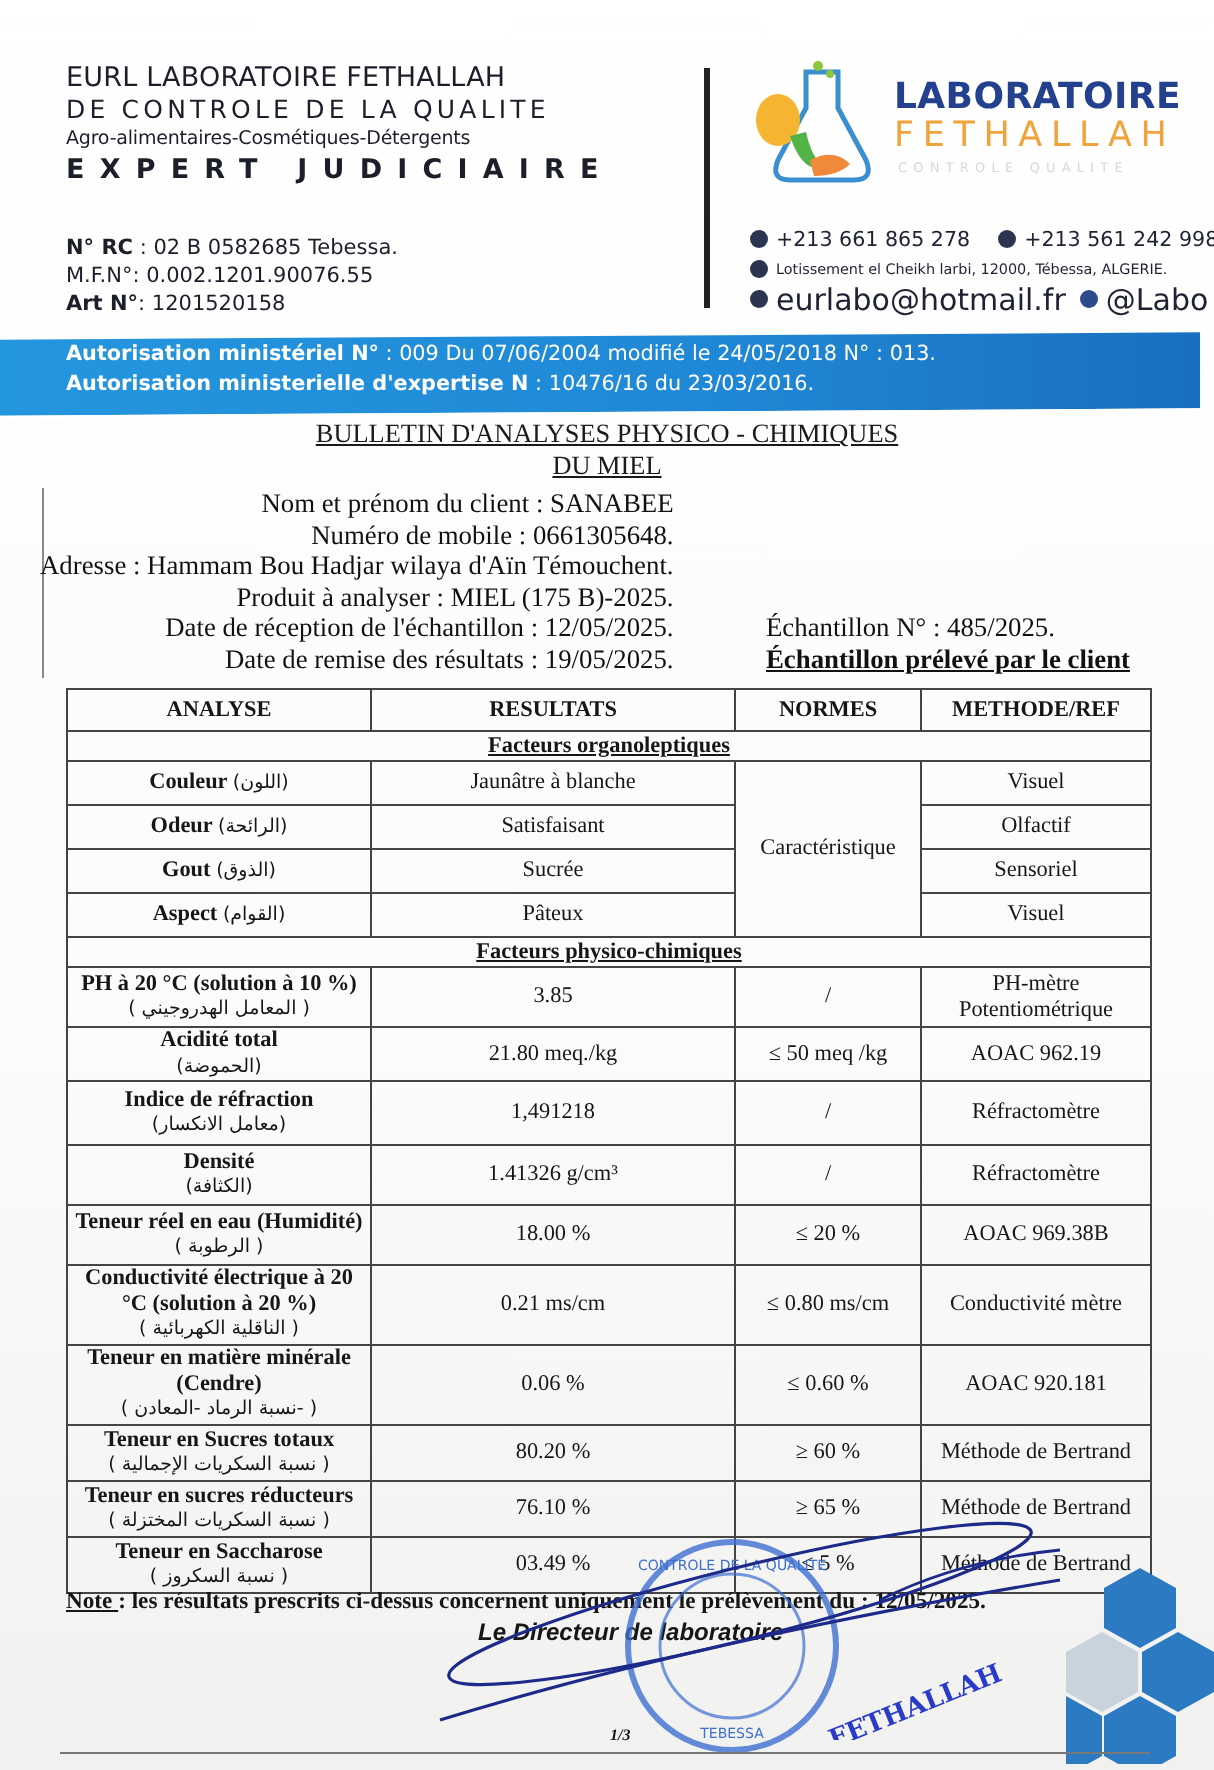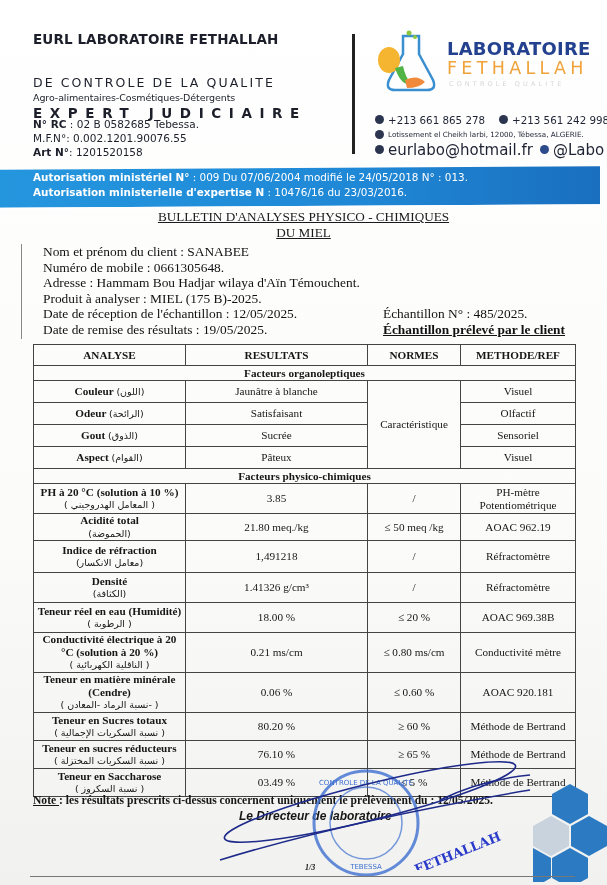--- a/index.html
+++ b/index.html
@@ -1,22 +1,22 @@
 <!DOCTYPE html>
 <html><head>
 <meta charset="utf-8">
 <style>
   html, body { margin:0; padding:0; }
   body { width:607px; height:885px; background:#f7f7f5; position:relative; overflow:hidden; font-family:"Liberation Serif", serif; color:#161616; }
   .page { position:absolute; left:0; top:0; width:607px; height:885px; background:linear-gradient(180deg,#ffffff 0%,#fbfbfa 60%,#f1f1ef 100%); }
 
   
   .hdr-left { position:absolute; left:33px; top:31px; font-family:"DejaVu Sans", sans-serif; color:#1c1f2a; }
-  .hdr-left .l1 { font-size:13.5px; font-weight:bold; letter-spacing:0.1px; line-height:16px; }
-  .hdr-left .l2 { font-size:12.5px; letter-spacing:2.1px; line-height:16px;margin-top:28px; }
+  .hdr-left .l1 { font-size:13.5px; font-weight:normal; letter-spacing:0.1px; line-height:16px; }
+  .hdr-left .l2 { font-size:12.5px; letter-spacing:2.1px; line-height:16px; }
   .hdr-left .l3 { font-size:9.5px; line-height:14px; letter-spacing:-0.1px; }
   .hdr-left .l4 { font-size:13.5px; font-weight:bold; letter-spacing:7.6px; line-height:17px; }
   .ids { position:absolute; left:33px; top:117px; font-family:"DejaVu Sans", sans-serif; font-size:10.5px; line-height:14px; color:#1c1f2a; }
   .ids b { font-weight:bold; }
 
   .vbar { position:absolute; left:352px; top:34px; width:3px; height:120px; background:#222; }
 
   
   .logo { position:absolute; left:375px; top:28px; width:220px; height:70px; }
   .logo-text1 { position:absolute; left:72px; top:10px; font-family:"DejaVu Sans", sans-serif; font-weight:bold; font-size:18px; color:#23418e; letter-spacing:0.2px; }
@@ -36,30 +36,30 @@
   .banner-text { position:absolute; left:33px; top:170px; font-family:"DejaVu Sans", sans-serif; font-size:10.4px; color:#fff; font-weight:bold; line-height:15px; }
   .banner-text .thin { font-weight:normal; }
 
   
   .title { position:absolute; left:0; width:607px; text-align:center; font-size:13.2px; font-weight:normal; text-decoration:underline; color:#1a1a1a; }
   .t1 { top:209px; } .t2 { top:225px; }
 
   .leftline { position:absolute; left:21px; top:244px; width:1px; height:95px; background:#888; }
 
   
-  .info { position:absolute; left:43px; top:244px; font-size:13.4px; line-height:15.6px; color:#111; }
+  .info { position:absolute; left:20px; top:244px; font-size:13.4px; line-height:15.6px; color:#111;text-align:right; }
   .info .ln { white-space:nowrap; }
   .info-right { position:absolute; left:383px; top:306px; font-size:13.4px; line-height:15.6px; color:#111; white-space:nowrap; }
   .info-right .u { text-decoration:underline; font-weight:bold; }
 
   
   table.res { position:absolute; left:33px; top:344px; width:542px; border-collapse:collapse; font-size:11.2px; table-layout:fixed; }
   table.res td, table.res th { border:1px solid #444; text-align:center; vertical-align:middle; padding:0 2px; line-height:12.5px; }
   table.res th { font-weight:bold; height:20px; font-size:11.2px; }
-  table.res td.sec { font-weight:bold; height:14px; }
+  table.res td.sec { font-weight:bold; text-decoration:underline; height:14px; }
   table.res td.an { font-weight:bold; }
   .ar { font-size:9.5px; font-family:"DejaVu Sans", sans-serif; font-weight:normal; }
 
   .note { position:absolute; left:33px; top:794px; font-size:11.6px; font-weight:bold; white-space:nowrap; }
   .note u { text-decoration:underline; }
   .director { position:absolute; left:239px; top:809px; font-family:"Liberation Sans", sans-serif; font-style:italic; font-weight:bold; font-size:12px; }
   .pagenum { position:absolute; left:305px; top:863px; font-size:8px; font-style:italic; font-weight:bold; }
   .footline { position:absolute; left:30px; top:876px; width:545px; height:1px; background:#777; }
 
   

